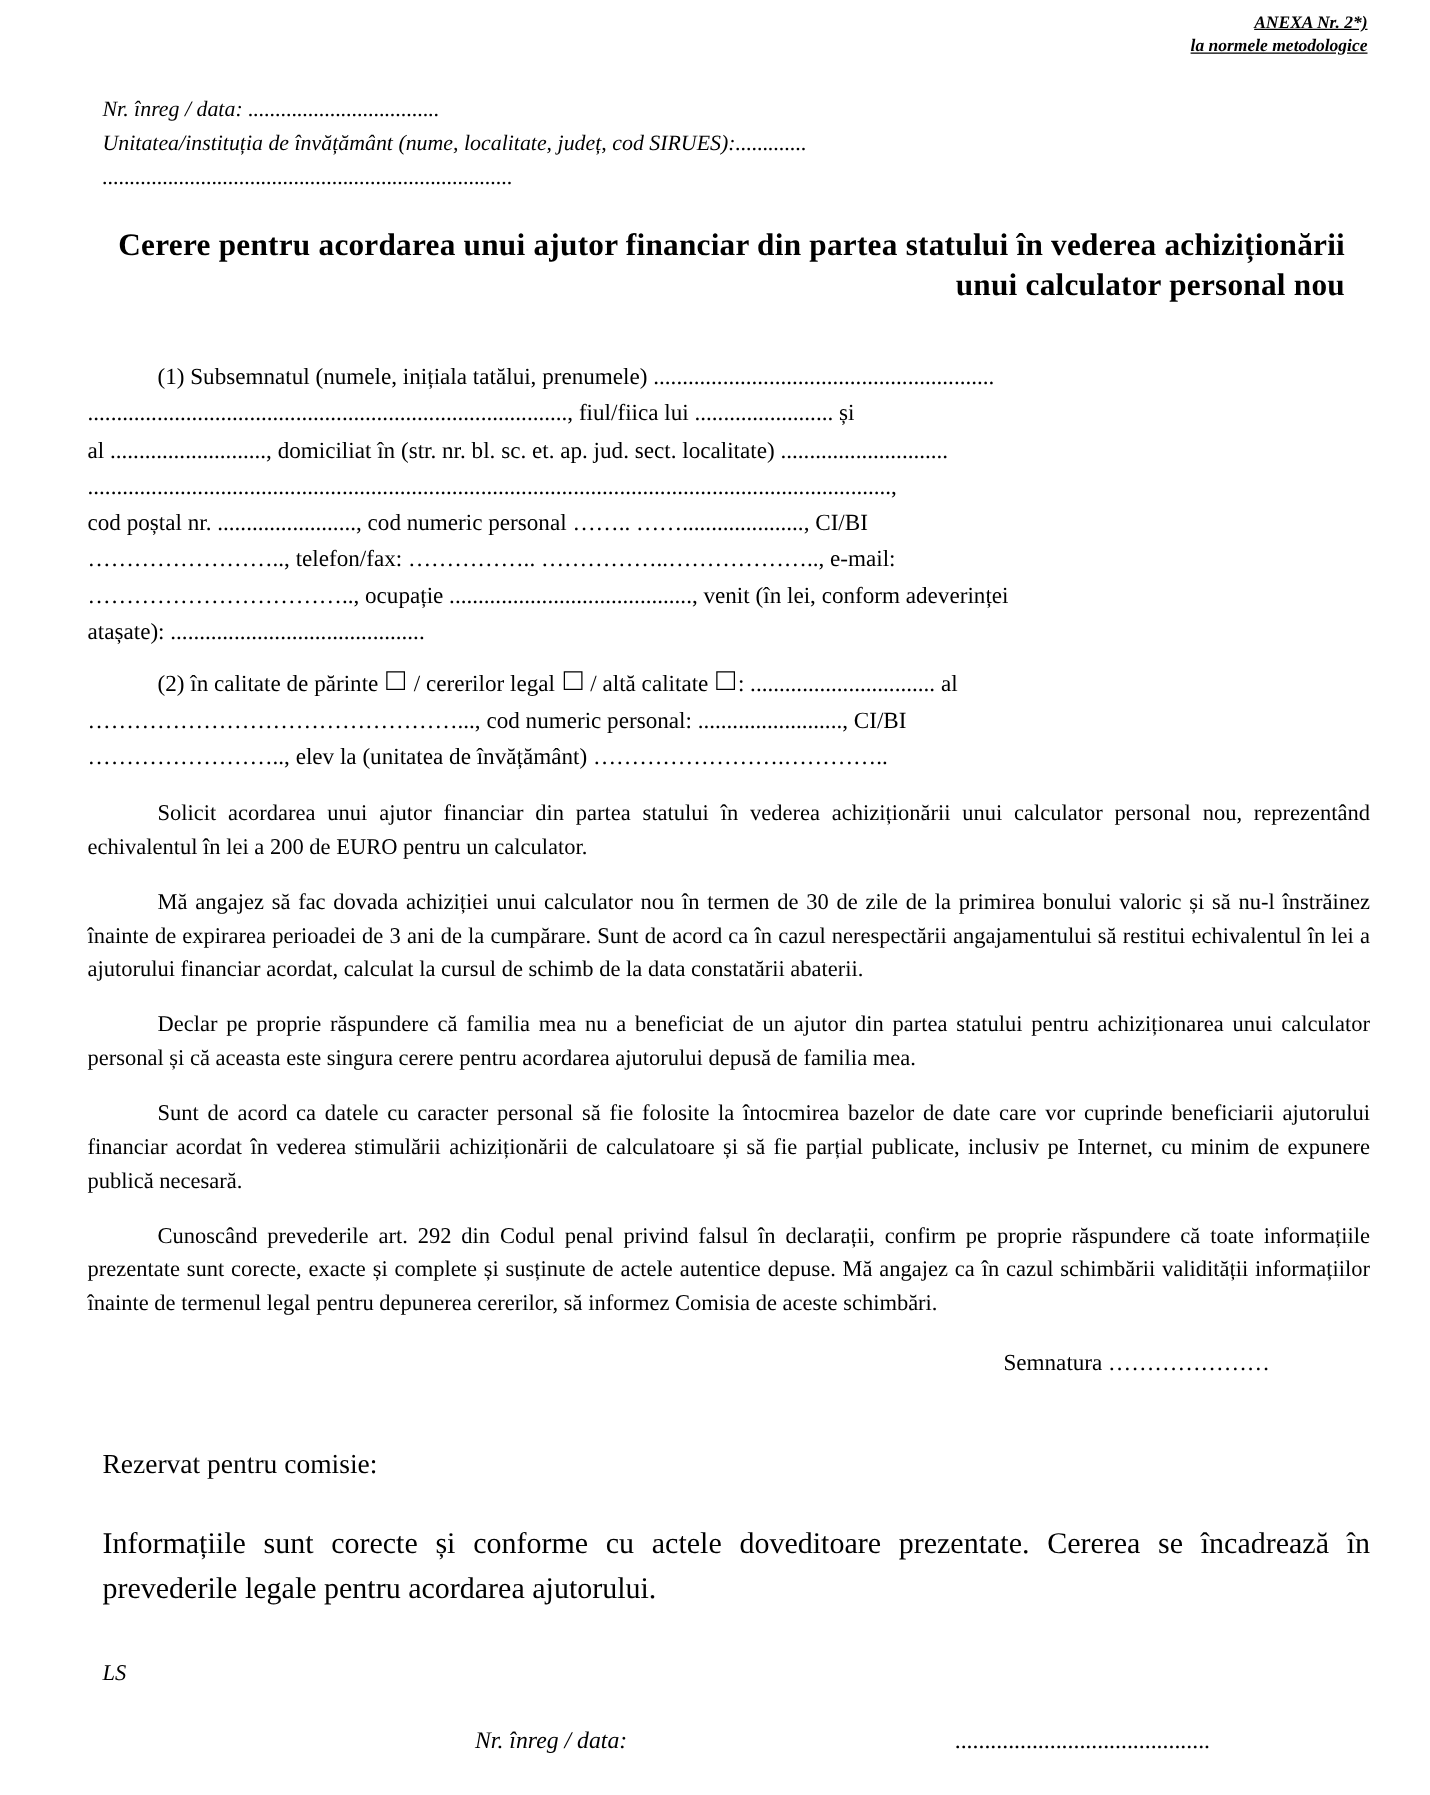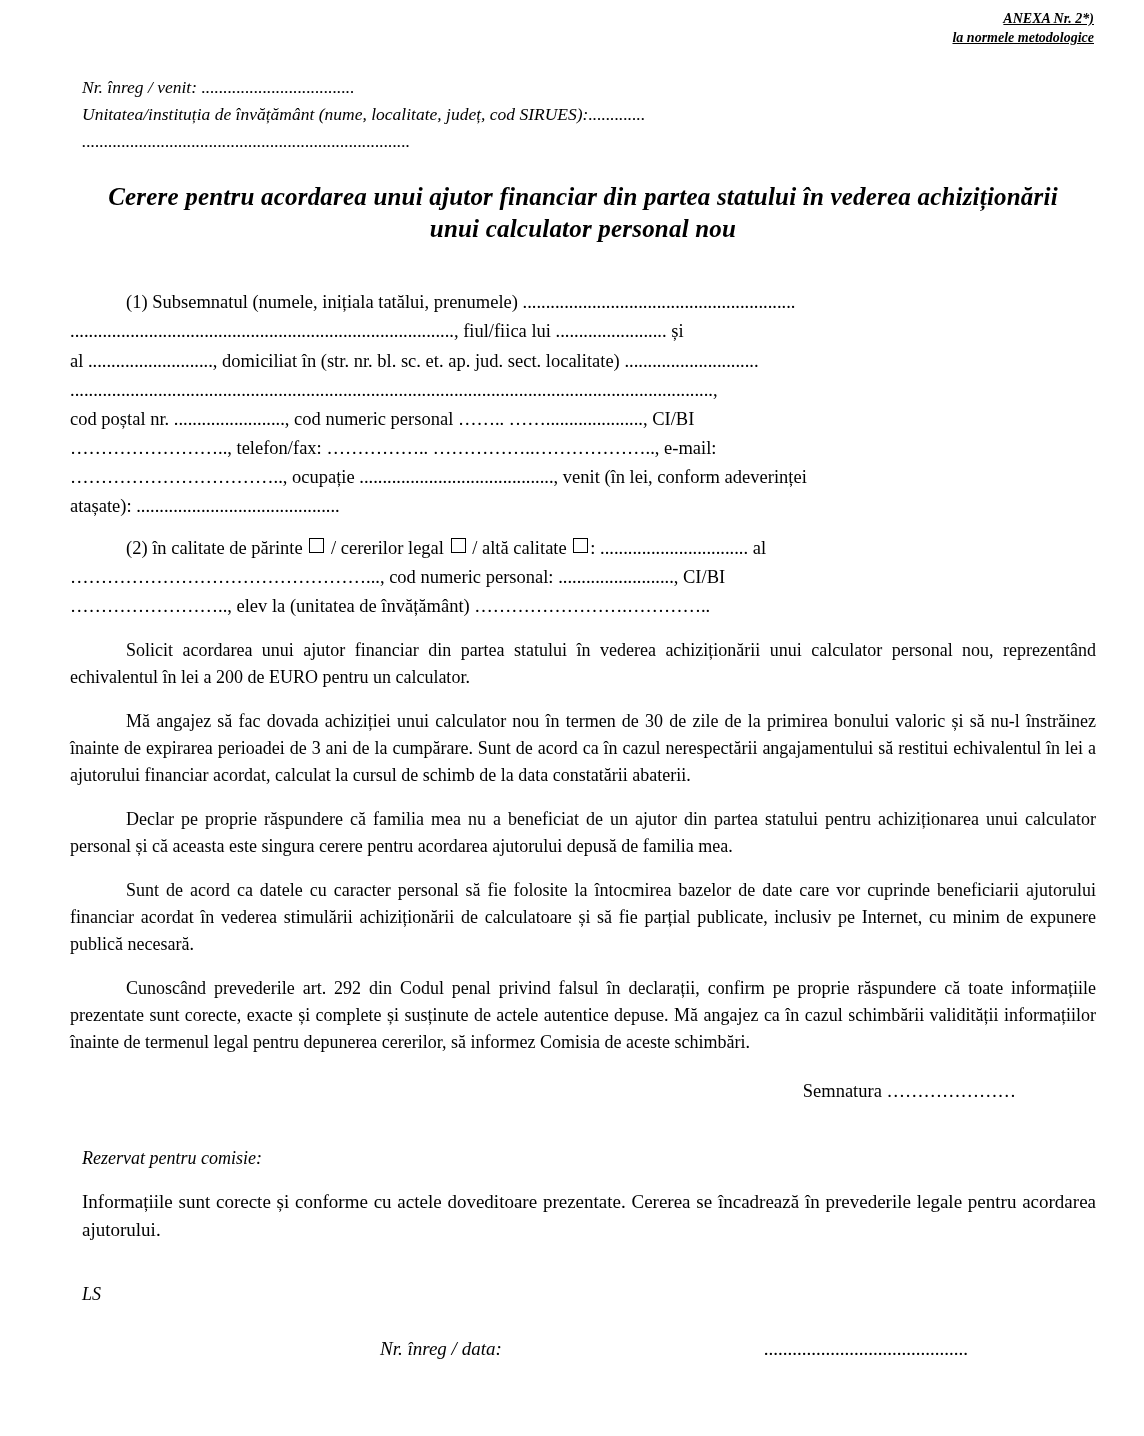--- a/index.html
+++ b/index.html
@@ -35,27 +35,26 @@
     margin-top: 26px;
     font-style: italic;
     font-size: 17.5px;
     line-height: 1.55;
     padding-left: 12px;
   }
   .head-lines .dotsline {
     display: block;
   }
   h1.title {
-    text-align: center;
+    text-align: right;
     font-size: 25px;
     font-weight: bold;
     line-height: 1.28;
     margin: 26px 20px 0 20px;
     letter-spacing: 0.2px;
-    font-style: italic;
   }
   .body-text {
     margin-top: 44px;
     font-size: 18.5px;
     line-height: 1.47;
   }
   .para {
     text-align: justify;
     margin-bottom: 2px;
   }
@@ -77,28 +76,27 @@
     font-size: 18px;
     line-height: 1.5;
   }
   .semnatura {
     text-align: right;
     margin-top: 22px;
     padding-right: 80px;
     font-size: 18.5px;
   }
   .rezervat {
-    margin-top: 40px;
-    font-style: italic;
-    font-size: 18px;
+    margin-top: 50px;
+    font-size: 22px;
     padding-left: 12px;
   }
   .rezervat-text {
-    margin-top: 16px;
-    font-size: 19px;
+    margin-top: 29px;
+    font-size: 24px;
     line-height: 1.5;
     padding-left: 12px;
     text-align: justify;
     font-family: Liberation Serif, serif;
   }
   .ls {
     margin-top: 36px;
     font-style: italic;
     font-size: 18px;
     padding-left: 12px;
@@ -120,21 +118,21 @@
 <body>
 
 <div class="page">
 
   <div class="anexa">
     <div>ANEXA Nr. 2*)</div>
     <div>la normele metodologice</div>
   </div>
 
   <div class="head-lines">
-    <span class="dotsline">Nr. înreg / venit:  ...................................</span>
+    <span class="dotsline">Nr. înreg / data:  ...................................</span>
     <span class="dotsline">Unitatea/instituția de învățământ (nume, localitate, județ, cod SIRUES):.............</span>
     <span class="dotsline">...........................................................................</span>
   </div>
 
   <h1 class="title">Cerere pentru acordarea unui ajutor financiar din partea statului în vederea achiziționării unui calculator personal nou</h1>
 
   <div class="body-text">
 
     <div class="para" style="text-indent:56px">(1) Subsemnatul (numele, inițiala tatălui, prenumele) ...........................................................</div>
     <div class="para">..................................................................................., fiul/fiica lui ........................ și</div>

